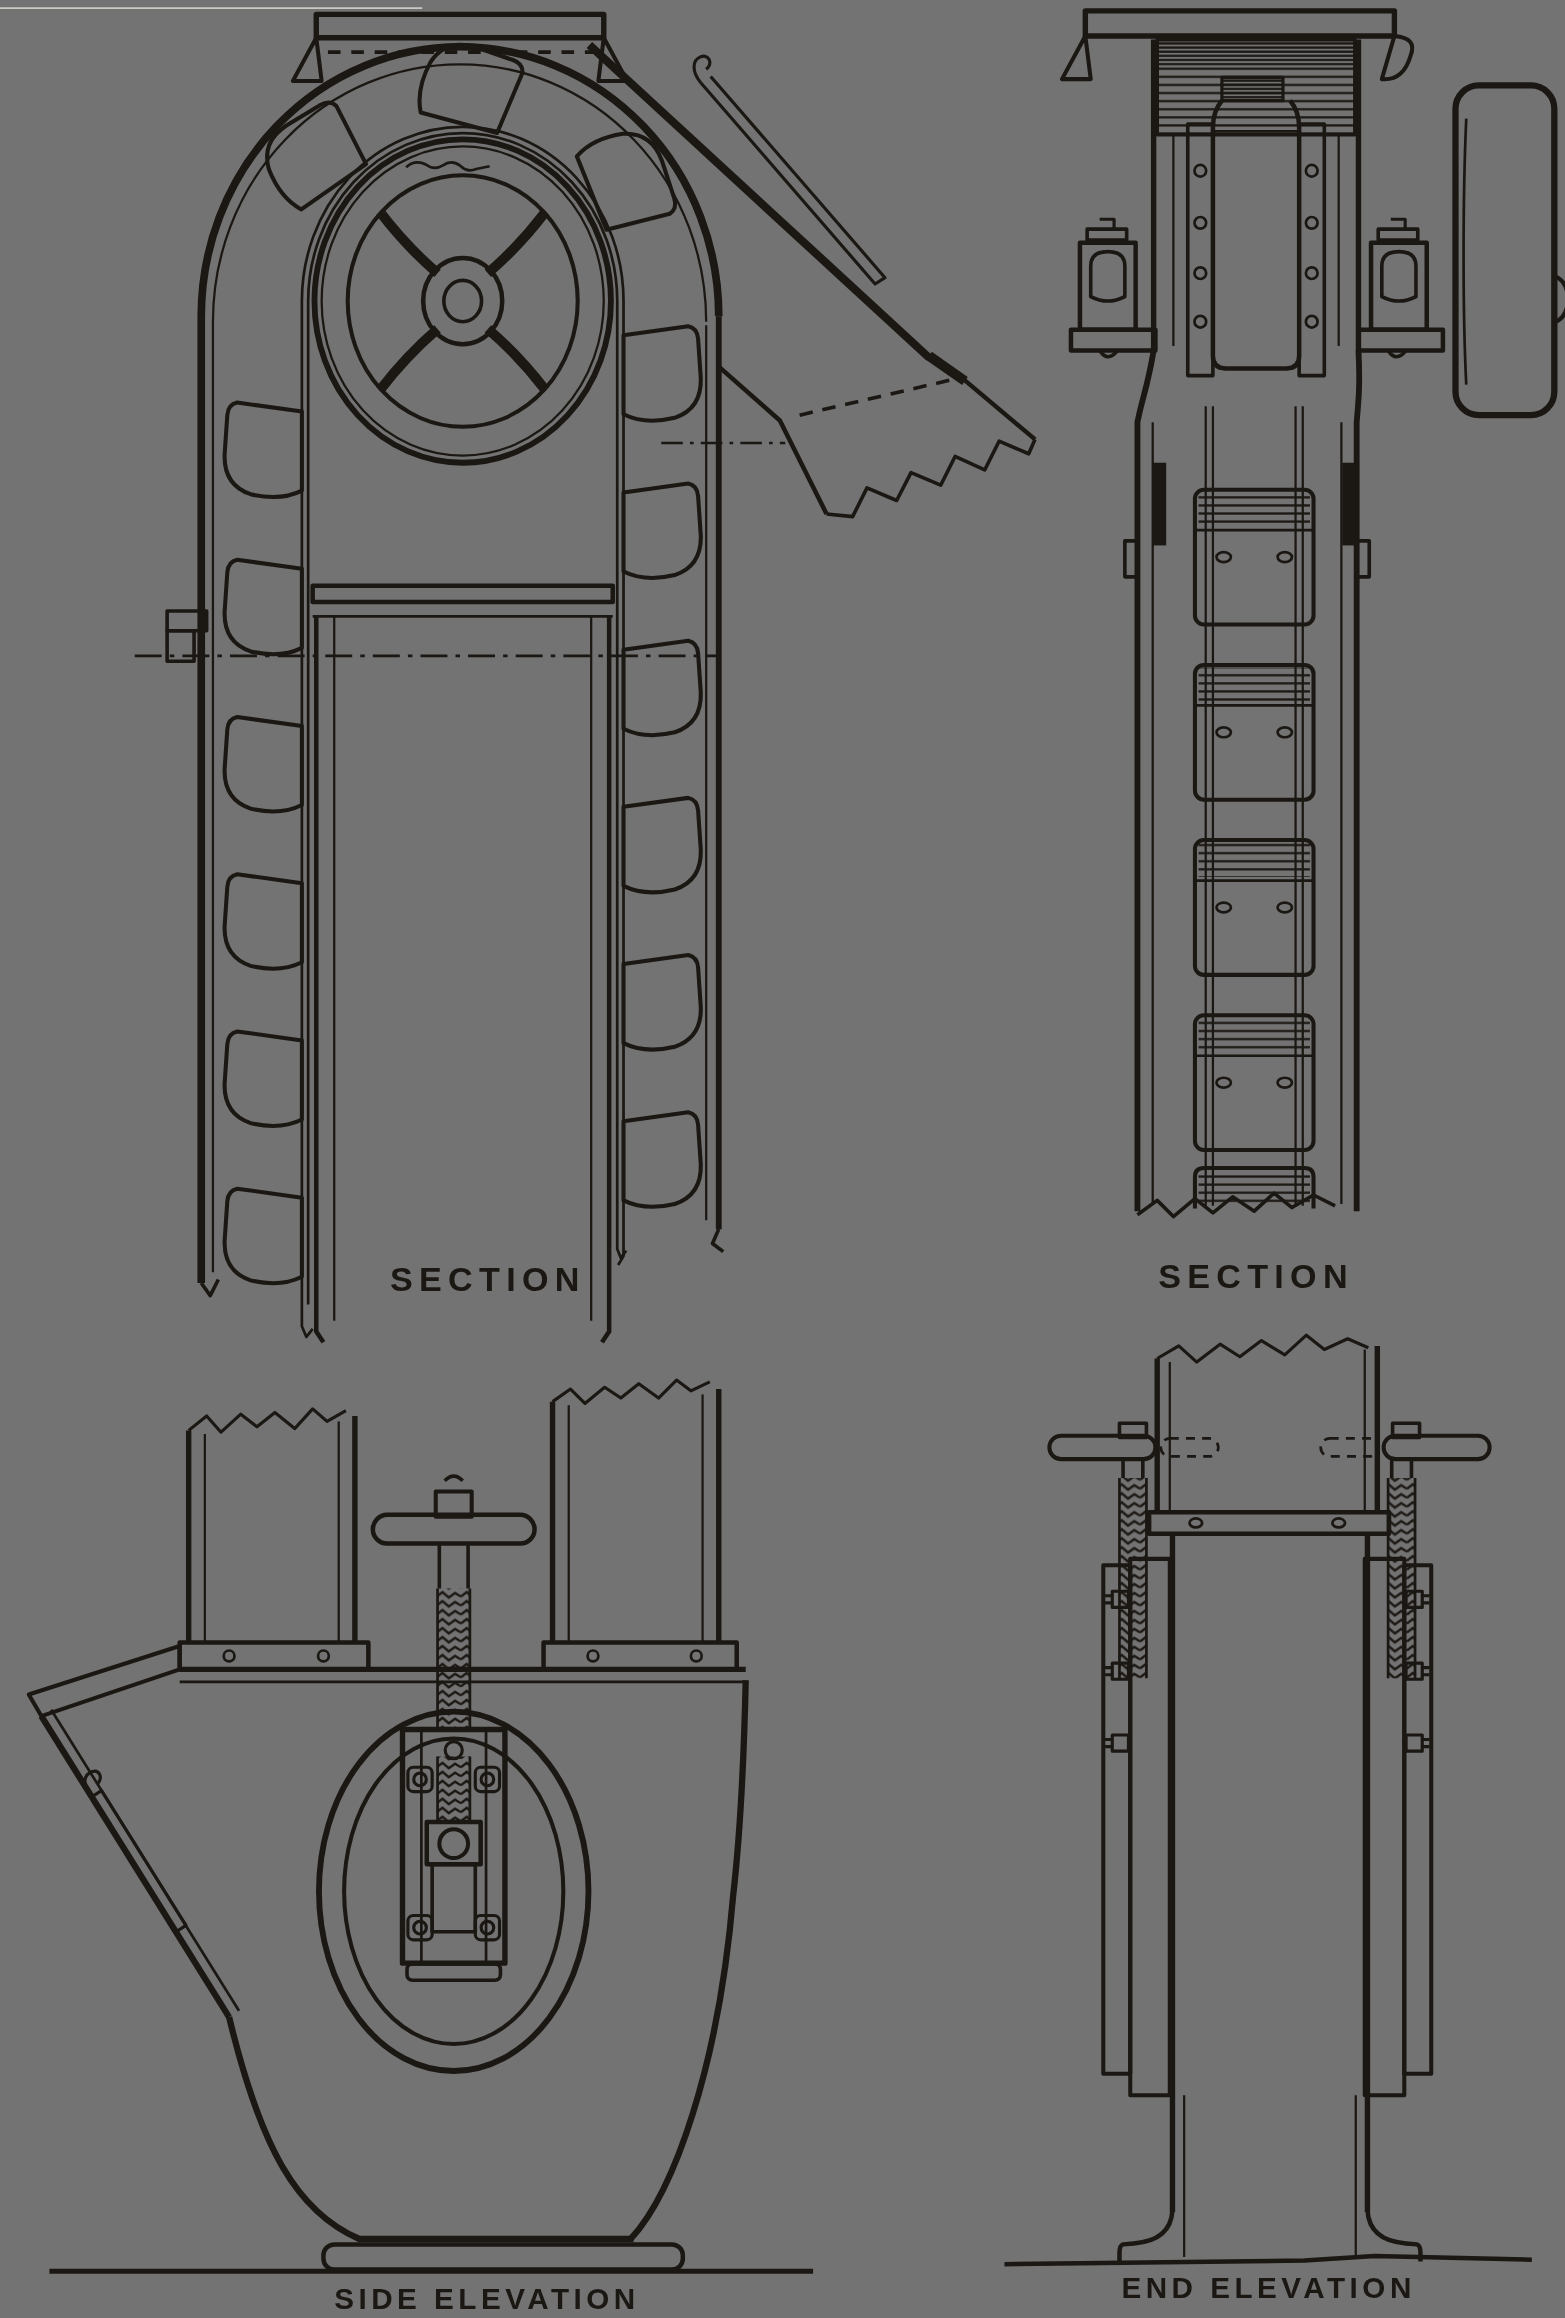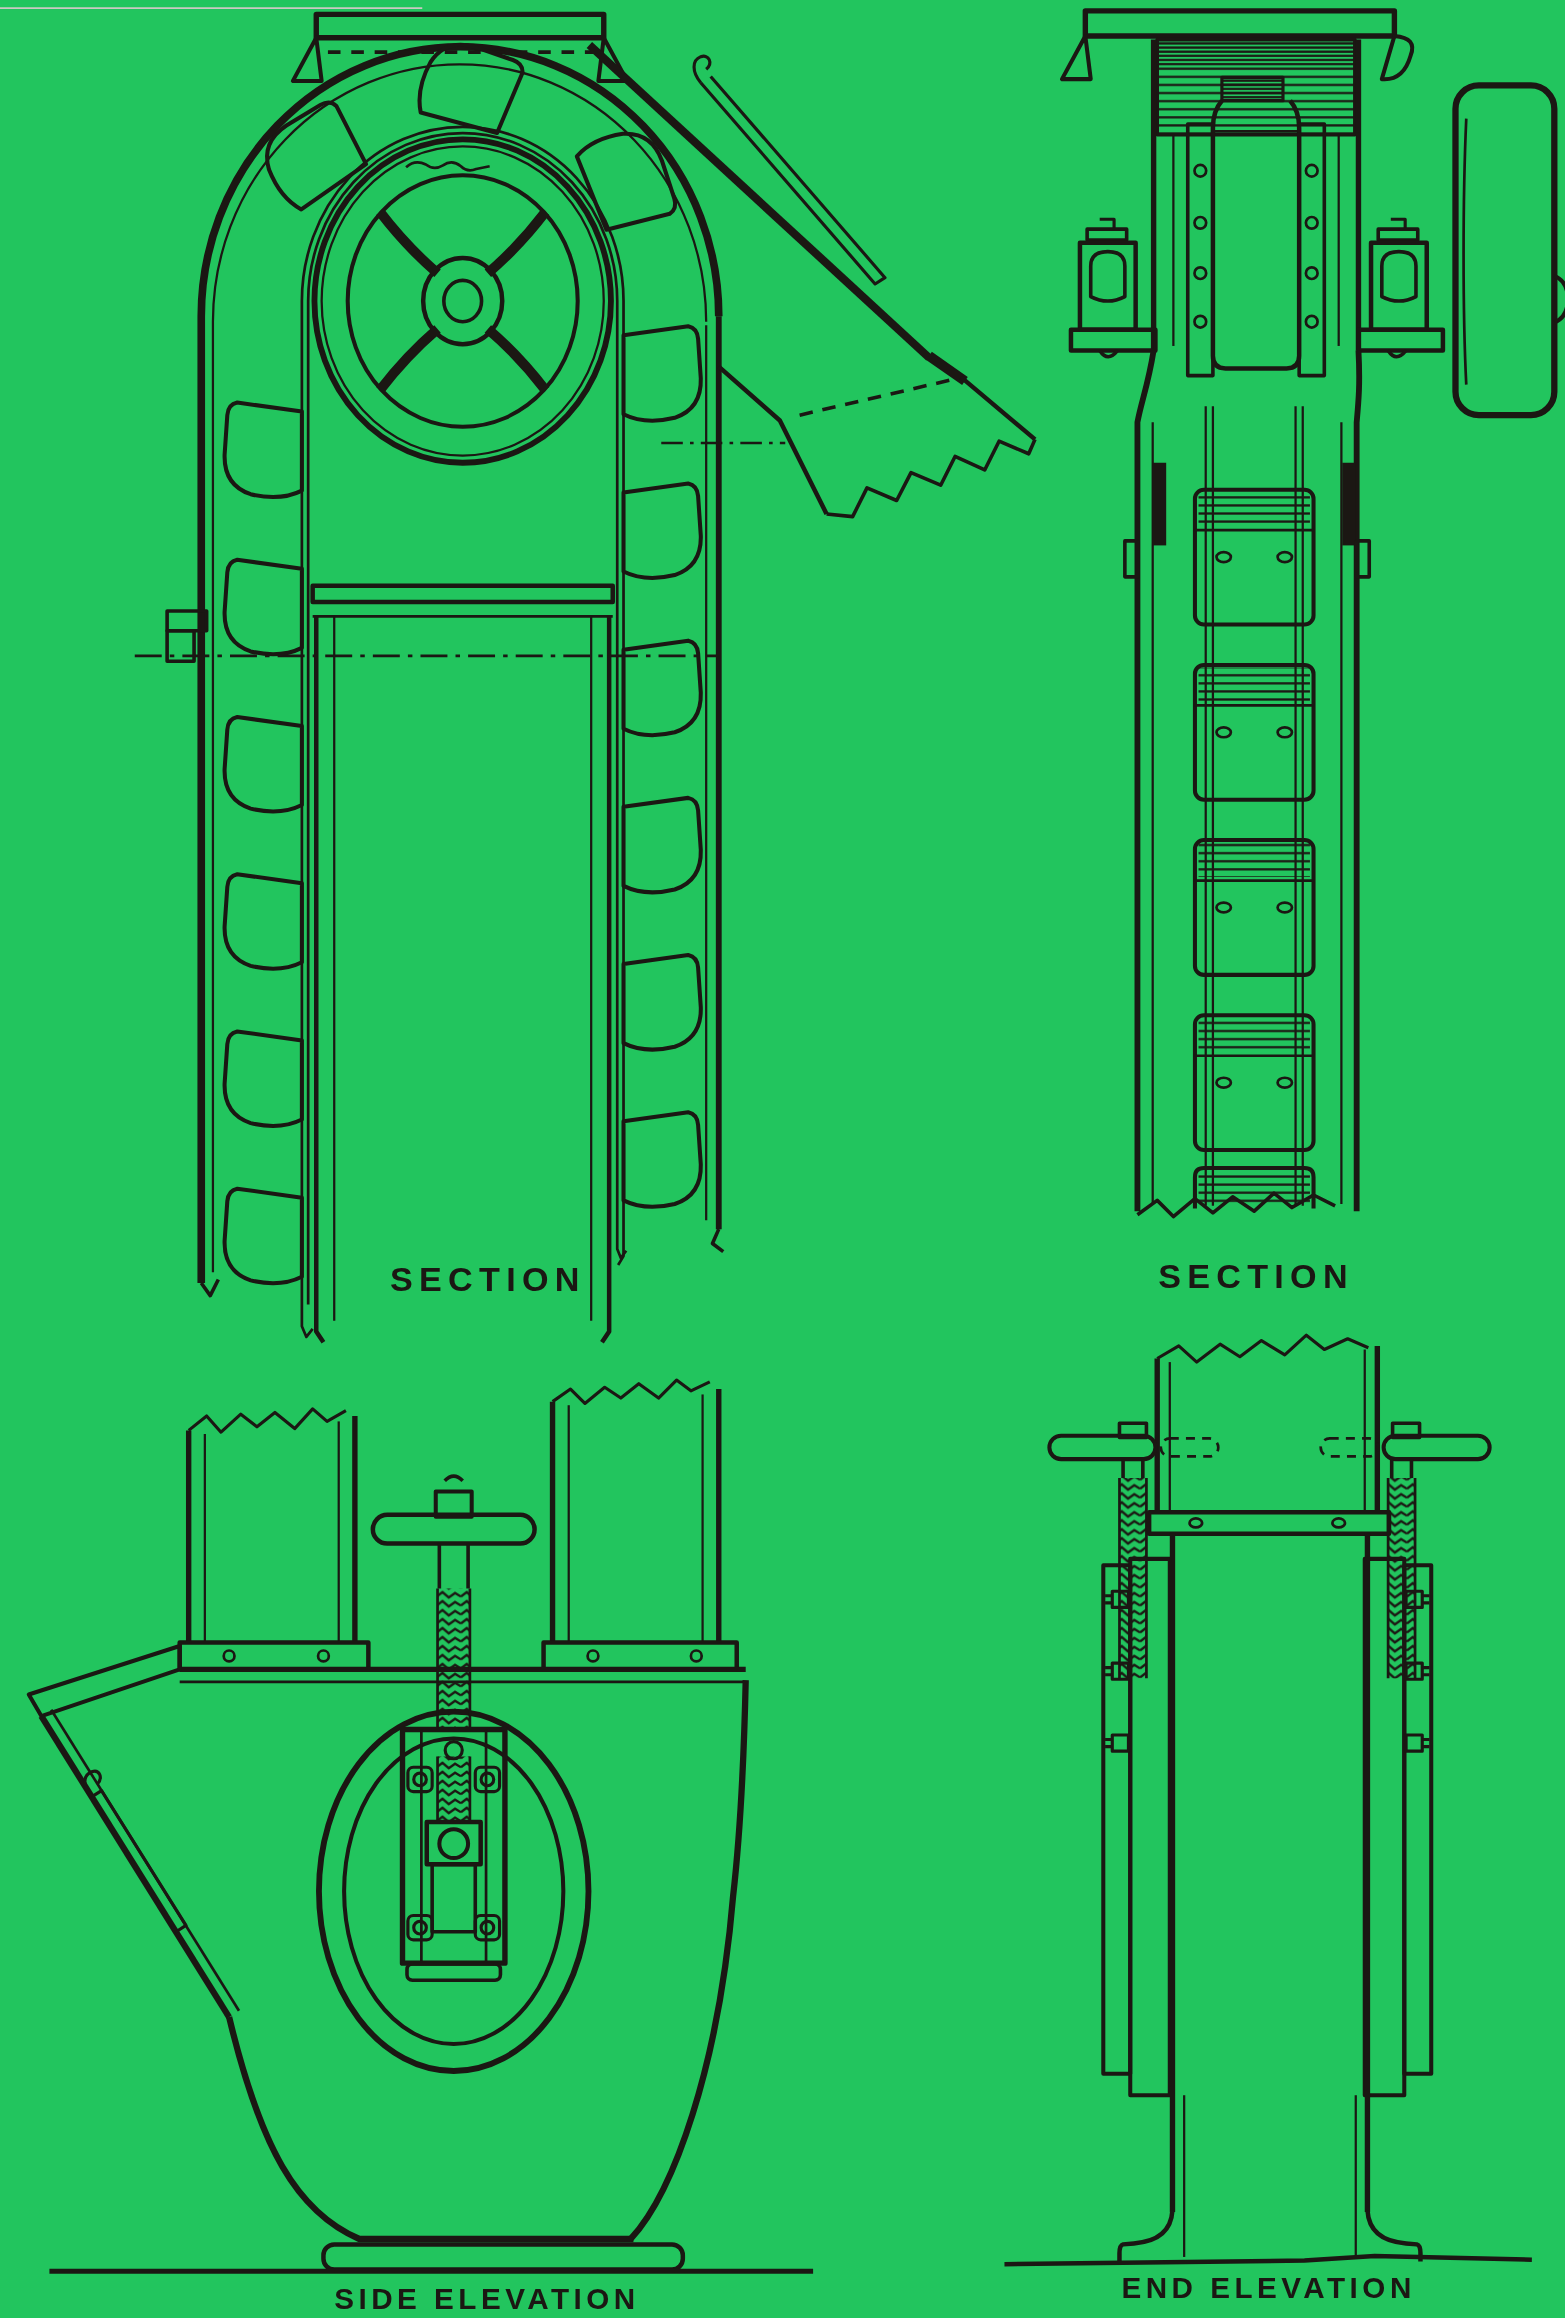--- a/index.html
+++ b/index.html
@@ -1,16 +1,16 @@
 <!DOCTYPE html>
 <html style="font-size:14.4px"><head>
 <meta charset="utf-8">
 <style>
   html,body{margin:0;padding:0;background:#e8e6e2;}
-  .sheet{position:relative;width:1566px;height:2319px;background:#22c55e;overflow:hidden;
+  .sheet{position:relative;width:1566px;height:2319px;background:#737373;overflow:hidden;
          font-family:"Liberation Sans",sans-serif;}
   svg{position:absolute;inset:0;}
   .ink{stroke:#1b1713;fill:none;stroke-linejoin:round;}
   .lbl{font-family:"Liberation Sans",sans-serif;font-weight:bold;fill:#1b1713;
        text-anchor:middle;}
   .lbl-top{font-size:38px;letter-spacing:7px;}
   .lbl-bot{font-size:33px;letter-spacing:5px;}
 </style>
 </head>
 <body>

